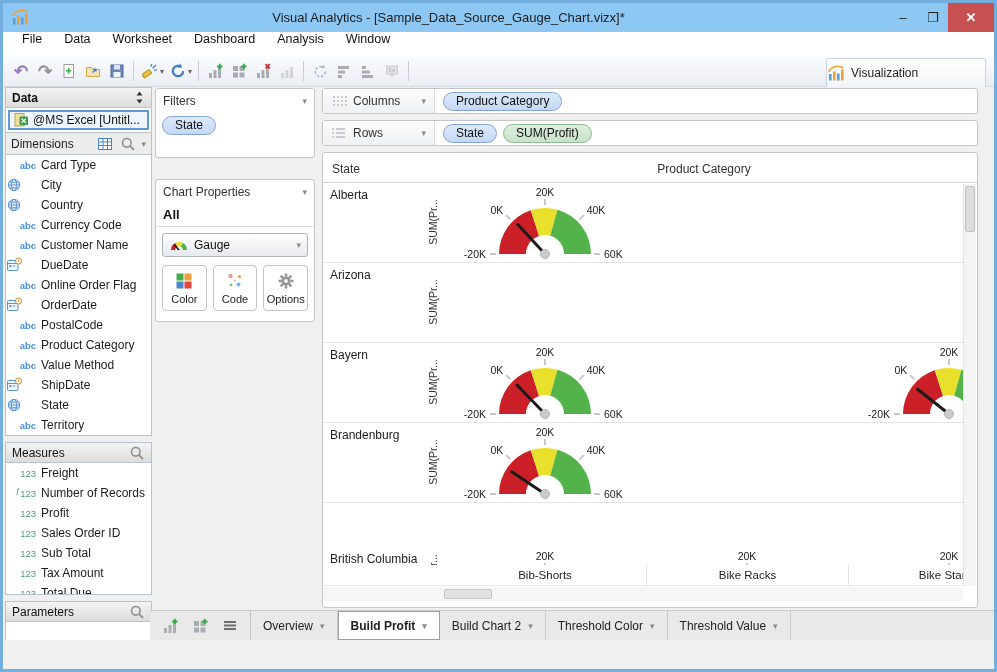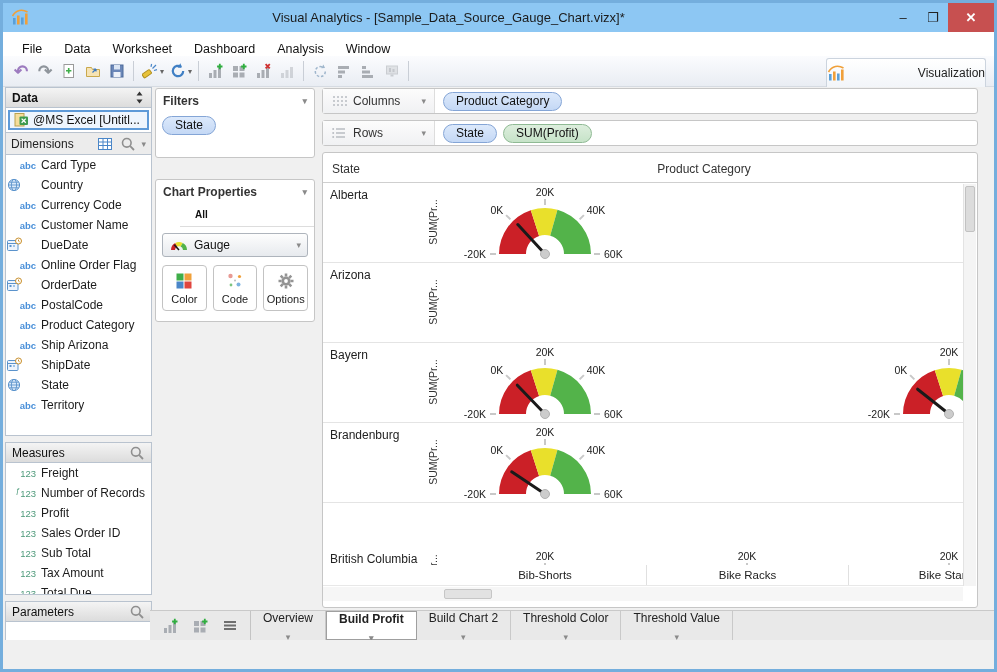--- a/index.html
+++ b/index.html
@@ -6,56 +6,56 @@
   *{box-sizing:border-box;}
   .window{position:relative;width:997px;height:672px;border:3px solid #74aedd;background:#f0f0f0;overflow:hidden;}
   
   .titlebar{position:absolute;left:0;top:0;right:0;height:29px;background:#8dc7f3;display:flex;align-items:center;}
   .app-icon{position:absolute;left:8px;top:5px;width:18px;height:18px;}
   .title{position:absolute;left:60px;right:160px;text-align:center;font-size:13px;color:#1b1b1b;line-height:29px;white-space:nowrap;overflow:hidden;}
   .win-btns{position:absolute;right:0;top:0;height:29px;display:flex;align-items:stretch;}
   .win-btn{width:30px;display:flex;align-items:center;justify-content:center;font-size:13px;color:#222;cursor:default;}
   .win-btn.close{width:46px;background:#c75050;color:#fff;font-weight:bold;}
   
-  .menubar{position:absolute;left:0;top:29px;right:0;height:24px;background:#fff;display:flex;align-items:flex-end;padding-left:8px;}
+  .menubar{position:absolute;left:0;top:29px;right:0;height:24px;background:#fff;display:flex;align-items:flex-start;padding-left:8px;}
   .menu-item{padding:0 11px;font-size:12.5px;color:#111;}
   .toolbar{position:absolute;left:0;top:53px;right:0;height:31px;background:linear-gradient(#fbfcfe,#e9edf3);border-bottom:1px solid #d6dbe2;display:flex;align-items:center;padding-left:6px;}
   .tb-group{display:flex;align-items:center;}
   .tb-sep{width:1px;height:20px;background:#c9ced6;margin:0 4px;}
   .tb-btn{width:24px;height:24px;display:flex;align-items:center;justify-content:center;border-radius:2px;}
   .tb-btn.disabled{opacity:.45;}
   .tb-caret{font-size:8px;color:#666;margin:0 2px 0 -2px;}
   .u-arrow{font-size:17px;line-height:17px;font-weight:bold;}
-  .viz-btn{position:absolute;right:8px;top:2px;width:160px;height:29px;background:linear-gradient(#ffffff,#f2f5f9);border:1px solid #ccd4de;border-bottom:none;border-radius:3px 3px 0 0;display:flex;align-items:center;justify-content:space-between;font-size:12px;color:#222;}
+  .viz-btn{position:absolute;right:8px;top:2px;width:160px;height:29px;background:linear-gradient(#ffffff,#f2f5f9);border:1px solid #ccd4de;border-bottom:none;border-radius:3px 3px 0 0;display:flex;align-items:center;justify-content:flex-start;gap:6px;font-size:12px;color:#222;}
   
   .left-panel{position:absolute;left:2px;top:84px;width:147px;}
   .panel-hdr{height:21px;background:linear-gradient(#f4f4f4,#dcdcdc);border:1px solid #b9c3cf;display:flex;align-items:center;padding:0 6px;font-size:12px;color:#111;}
   .panel-hdr .hdr-label{font-weight:bold;flex:1;}
   .panel-hdr .hdr-label.normal{font-weight:normal;}
   .src-box{height:25px;background:#fff;border:1px solid #b9c3cf;border-top:none;padding:2px;}
   .src-item{height:100%;border:2px solid #5e9ad8;background:#eef5fd;display:flex;align-items:center;gap:4px;padding:0 3px;font-size:12px;color:#111;white-space:nowrap;overflow:hidden;}
   .dims-bar{height:22px;background:#ececec;border:1px solid #b9c3cf;border-top:none;display:flex;align-items:center;padding:0 5px;font-size:12px;color:#222;}
   .dims-bar .sp{flex:1;}
   .field-list{background:#fff;border:1px solid #b9c3cf;border-top:none;overflow:hidden;}
   .field-item{height:20px;display:flex;align-items:center;font-size:12px;color:#1c1c1c;white-space:nowrap;}
   .f-ico{width:30px;text-align:right;margin-right:5px;flex:none;}
   .t-abc{color:#4a90d9;font-size:9.5px;font-weight:bold;}
   .t-num{color:#4e9a7a;font-size:9.5px;}
   .t-num sup{font-size:8px;}
   .gap6{height:6px;}
   .empty-box{height:26px;background:#fff;border:1px solid #b9c3cf;border-top:none;}
   
   .card{position:absolute;background:#fff;border:1px solid #c6c6c6;border-radius:3px;}
-  .card-hdr{height:23px;display:flex;align-items:center;padding:0 7px;font-size:12px;color:#333;font-weight:bold;}
+  .card-hdr{height:23px;display:flex;align-items:center;padding:0 7px;font-size:12px;color:#333;}
   .card-hdr .sp{flex:1;}
   .caret{font-size:9px;color:#8a8a8a;}
   .pill{height:19px;border-radius:10px;display:inline-flex;align-items:center;padding:0 12px;font-size:12px;color:#111;white-space:nowrap;}
   .pill.dim{background:linear-gradient(#dce9fb,#c4d8f5);border:1px solid #84a5d6;}
   .pill.meas{background:linear-gradient(#ddeedd,#c6e3c8);border:1px solid #8fba94;}
-  .all-row{height:24px;border-bottom:1px solid #ddd;display:flex;align-items:center;padding:0 15px;font-size:10px;font-weight:bold;color:#111;margin-left:24px;}
+  .all-row{height:24px;border-bottom:1px solid #ddd;display:flex;align-items:center;padding:0 7px;font-size:13px;font-weight:bold;color:#111;}
   .select{margin:6px;height:24px;border:1px solid #aeb4bc;border-radius:3px;background:linear-gradient(#fdfdfd,#e7eaee);display:flex;align-items:center;gap:5px;padding:0 6px;font-size:12px;color:#111;}
   .select .sp{flex:1;}
   .cp-btns{display:flex;gap:6px;margin:8px 6px 0 6px;}
   .cp-btn{width:45px;height:46px;background:#fff;border:1px solid #c3c3c3;border-radius:4px;display:flex;flex-direction:column;align-items:center;justify-content:center;gap:3px;font-size:11px;color:#222;}
   
   .shelf{position:absolute;left:319px;width:656px;height:26px;background:#fff;border:1px solid #c6c6c6;border-radius:3px;display:flex;align-items:center;}
   .shelf-seg{width:112px;align-self:stretch;display:flex;align-items:center;gap:6px;padding:0 8px;border-right:1px solid #ddd;background:linear-gradient(#fcfcfc,#f0f1f3);font-size:12px;color:#333;}
   .shelf-seg .sp{flex:1;}
   .shelf-pills{display:flex;gap:6px;margin-left:8px;}
   
@@ -70,21 +70,21 @@
   .vscroll{position:absolute;right:1px;top:31px;width:13px;height:402px;background:#f4f4f4;border-left:1px solid #e3e3e3;}
   .vthumb{position:absolute;left:1px;top:2px;width:10px;height:46px;background:#dcdcdc;border:1px solid #c2c2c2;border-radius:2px;}
   .cat-row{position:absolute;left:0;top:412px;width:640px;height:21px;border-bottom:1px solid #e8e8e8;overflow:hidden;}
   .cat-cell{position:absolute;top:0;height:21px;line-height:21px;text-align:center;font-size:11.5px;color:#222;border-left:1px solid #e0e0e0;}
   .cat-cell:first-child{border-left:none;}
   .hscroll{position:absolute;left:0;top:434px;width:640px;height:14px;background:#f6f6f6;}
   .hthumb{position:absolute;left:121px;top:2px;width:48px;height:10px;background:#e2e2e2;border:1px solid #c6c6c6;border-radius:2px;}
   
   .tabbar{position:absolute;left:147px;right:0;top:607px;height:30px;background:#e9e9e9;border-top:1px solid #c9c9c9;display:flex;align-items:stretch;}
   .tab-icons{display:flex;align-items:center;gap:6px;padding:0 8px;border-right:1px solid #c4c4c4;}
-  .tab{display:flex;align-items:center;gap:7px;padding:0 12px;font-size:12px;color:#222;border-right:1px solid #c9c9c9;flex-direction:column;}
+  .tab{display:flex;align-items:center;gap:7px;padding:0 12px;font-size:12px;color:#222;border-right:1px solid #c9c9c9;}
   .tab.active{background:#fff;border:1px solid #9f9f9f;font-weight:bold;}
   .status-strip{position:absolute;left:0;right:0;top:637px;bottom:0;background:#f0f0f0;}
   svg{display:block;}
 </style>
 </head>
 <body>
 
 <div class="window">
 
   <div class="titlebar">
@@ -315,20 +315,28 @@
         <div class="field-item">
           <span class="f-ico"><span class="t-abc">abc</span></span>
           <span>Card Type</span>
         </div>
         <div class="field-item">
           <span class="f-ico"><span><svg width="16" height="16" viewBox="0 0 16 16">
                 <circle cx="8" cy="8" r="5.6" fill="#ddebfa" stroke="#5b93cc"></circle>
                 <ellipse cx="8" cy="8" rx="2.6" ry="5.6" fill="none" stroke="#5b93cc" stroke-width="0.9"></ellipse>
                 <path d="M2.4 8h11.2M3.3 5.2h9.4M3.3 10.8h9.4" stroke="#5b93cc" stroke-width="0.9"></path>
               </svg></span></span>
+          <span>City</span>
+        </div>
+        <div class="field-item">
+          <span class="f-ico"><span><svg width="16" height="16" viewBox="0 0 16 16">
+                <circle cx="8" cy="8" r="5.6" fill="#ddebfa" stroke="#5b93cc"></circle>
+                <ellipse cx="8" cy="8" rx="2.6" ry="5.6" fill="none" stroke="#5b93cc" stroke-width="0.9"></ellipse>
+                <path d="M2.4 8h11.2M3.3 5.2h9.4M3.3 10.8h9.4" stroke="#5b93cc" stroke-width="0.9"></path>
+              </svg></span></span>
           <span>Country</span>
         </div>
         <div class="field-item">
           <span class="f-ico"><span class="t-abc">abc</span></span>
           <span>Currency Code</span>
         </div>
         <div class="field-item">
           <span class="f-ico"><span class="t-abc">abc</span></span>
           <span>Customer Name</span>
         </div>
@@ -361,21 +369,21 @@
         <div class="field-item">
           <span class="f-ico"><span class="t-abc">abc</span></span>
           <span>PostalCode</span>
         </div>
         <div class="field-item">
           <span class="f-ico"><span class="t-abc">abc</span></span>
           <span>Product Category</span>
         </div>
         <div class="field-item">
           <span class="f-ico"><span class="t-abc">abc</span></span>
-          <span>Ship Arizona</span>
+          <span>Value Method</span>
         </div>
         <div class="field-item">
           <span class="f-ico"><span><svg width="16" height="16" viewBox="0 0 16 16">
                 <rect x="1.5" y="3.5" width="10.5" height="10" rx="1" fill="#eef4fc" stroke="#5b93cc"></rect>
                 <path d="M1.5 6.5h10.5" stroke="#5b93cc"></path>
                 <rect x="3.5" y="8" width="2" height="2" fill="#5b93cc"></rect>
                 <rect x="7" y="8" width="2" height="2" fill="#9ec3e8"></rect>
                 <circle cx="12.5" cy="4" r="3" fill="#fff" stroke="#c98f2b"></circle>
                 <path d="M12.5 2.6v1.5l1.1.7" stroke="#c98f2b" fill="none"></path>
               </svg></span></span>

